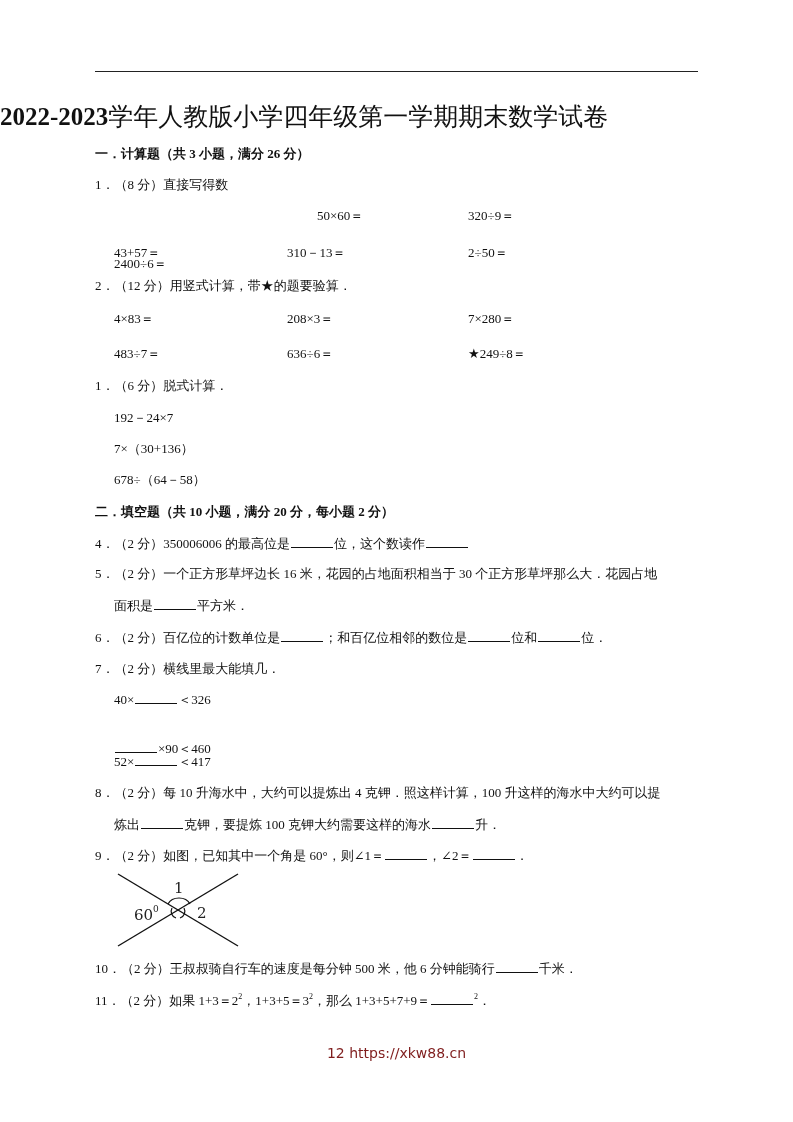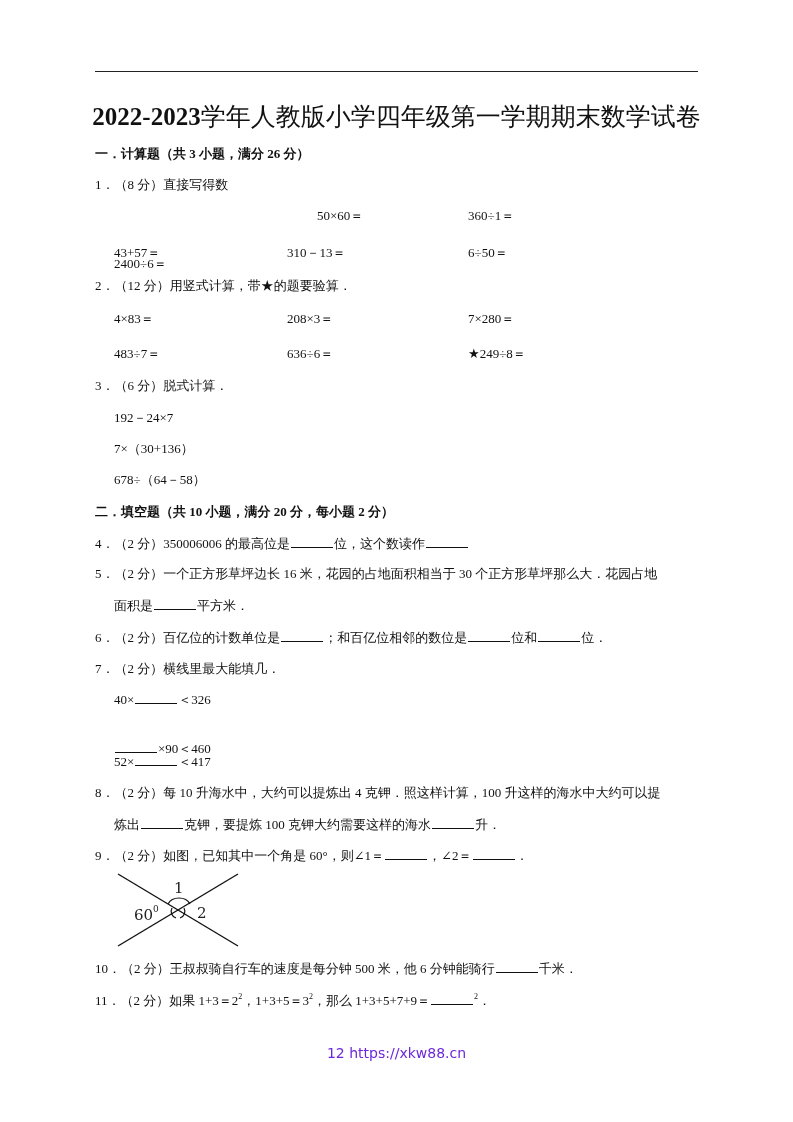--- a/index.html
+++ b/index.html
@@ -6,69 +6,69 @@
   body {
     width: 793px; height: 1122px; position: relative; overflow: hidden;
     font-family: "Liberation Serif", "DejaVu Serif", serif;
     color: #111;
   }
   .top-rule {
     position: absolute; left: 95px; top: 71px; width: 603px; height: 0;
     border-top: 1.3px solid #222;
   }
   .title {
-    position: absolute; left: 0; width: 793px; top: 100px; text-align: center;
+    position: absolute; left: 0; width: 793px; top: 100px; 
     font-size: 25px; font-weight: bold; letter-spacing: 0px; white-space: nowrap;
   }
   .title .cn { font-weight: normal; }
   .line {
     position: absolute; left: 95px; font-size: 13px; white-space: nowrap; line-height: 16px;
   }
   .sec { font-size: 13px; }
   .ind { left: 114px; }
   .col { position: absolute; font-size: 13px; white-space: nowrap; line-height: 16px; }
   .blank {
     display: inline-block; width: 42px; border-bottom: 1.2px solid #111;
     height: 12px; vertical-align: baseline; margin: 0 1px;
   }
   sup { font-size: 8px; vertical-align: top; position: relative; top: -3px; }
   .figure { position: absolute; left: 114px; top: 870px; width: 130px; height: 80px; }
   .footer {
     position: absolute; left: 0; width: 793px; top: 1045px; text-align: center;
-    font-family: "DejaVu Sans", sans-serif; font-size: 14px; color: #6d28d9;
+    font-family: "DejaVu Sans", sans-serif; font-size: 14px; color: #7f1d1d;
   }
 </style>
 </head>
 <body>
 
 <div class="top-rule"></div>
 
 <div class="title">
   <span>2022-2023</span><span class="cn">学年人教版小学四年级第一学期期末数学试卷</span>
 </div>
 
 <div class="line sec" style="top:146px;font-weight:bold;">一．计算题（共 3 小题，满分 26 分）</div>
 
 <div class="line" style="top:177px;">1．（8 分）直接写得数</div>
 <div class="col" style="left:114px;top:208px;margin-top:48px;">2400÷6＝</div>
 <div class="col" style="left:287px;top:208px;margin-left:30px;">50×60＝</div>
-<div class="col" style="left:468px;top:208px;">360÷1＝</div>
+<div class="col" style="left:468px;top:208px;">320÷9＝</div>
 <div class="col" style="left:114px;top:245px;">43+57＝</div>
 <div class="col" style="left:287px;top:245px;">310－13＝</div>
-<div class="col" style="left:468px;top:245px;">6÷50＝</div>
+<div class="col" style="left:468px;top:245px;">2÷50＝</div>
 
 <div class="line" style="top:278px;">2．（12 分）用竖式计算，带★的题要验算．</div>
 <div class="col" style="left:114px;top:311px;text-align:center;">4×83＝</div>
 <div class="col" style="left:287px;top:311px;">208×3＝</div>
 <div class="col" style="left:468px;top:311px;">7×280＝</div>
 <div class="col" style="left:114px;top:346px;">483÷7＝</div>
 <div class="col" style="left:287px;top:346px;">636÷6＝</div>
 <div class="col" style="left:468px;top:346px;">★249÷8＝</div>
 
-<div class="line" style="top:378px;">3．（6 分）脱式计算．</div>
+<div class="line" style="top:378px;">1．（6 分）脱式计算．</div>
 <div class="col" style="left:114px;top:410px;">192－24×7</div>
 <div class="col" style="left:114px;top:441px;">7×（30+136）</div>
 <div class="col" style="left:114px;top:472px;">678÷（64－58）</div>
 
 <div class="line sec" style="top:504px;font-weight:bold;">二．填空题（共 10 小题，满分 20 分，每小题 2 分）</div>
 
 <div class="line" style="top:535px;">
   <span>4．（2 分）350006006 的最高位是</span><span class="blank"></span><span>位，这个数读作</span><span class="blank"></span>
 </div>
 

